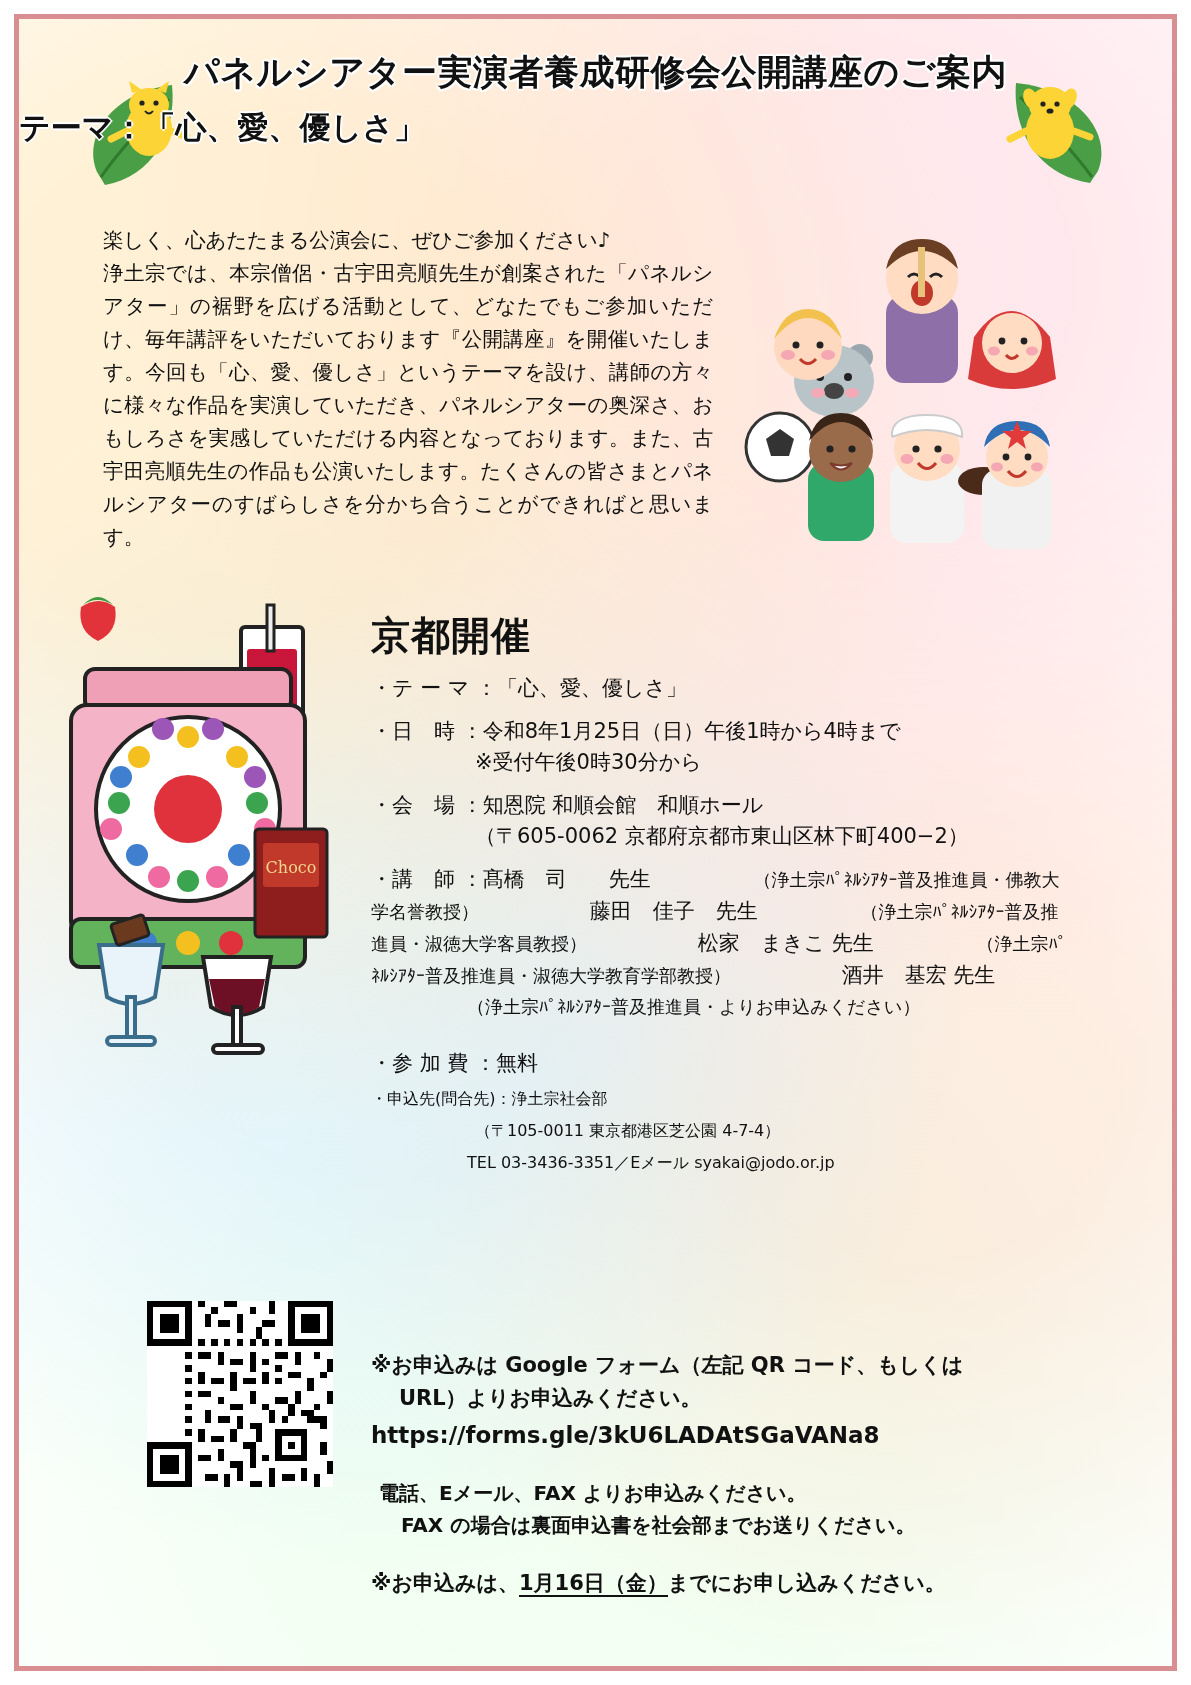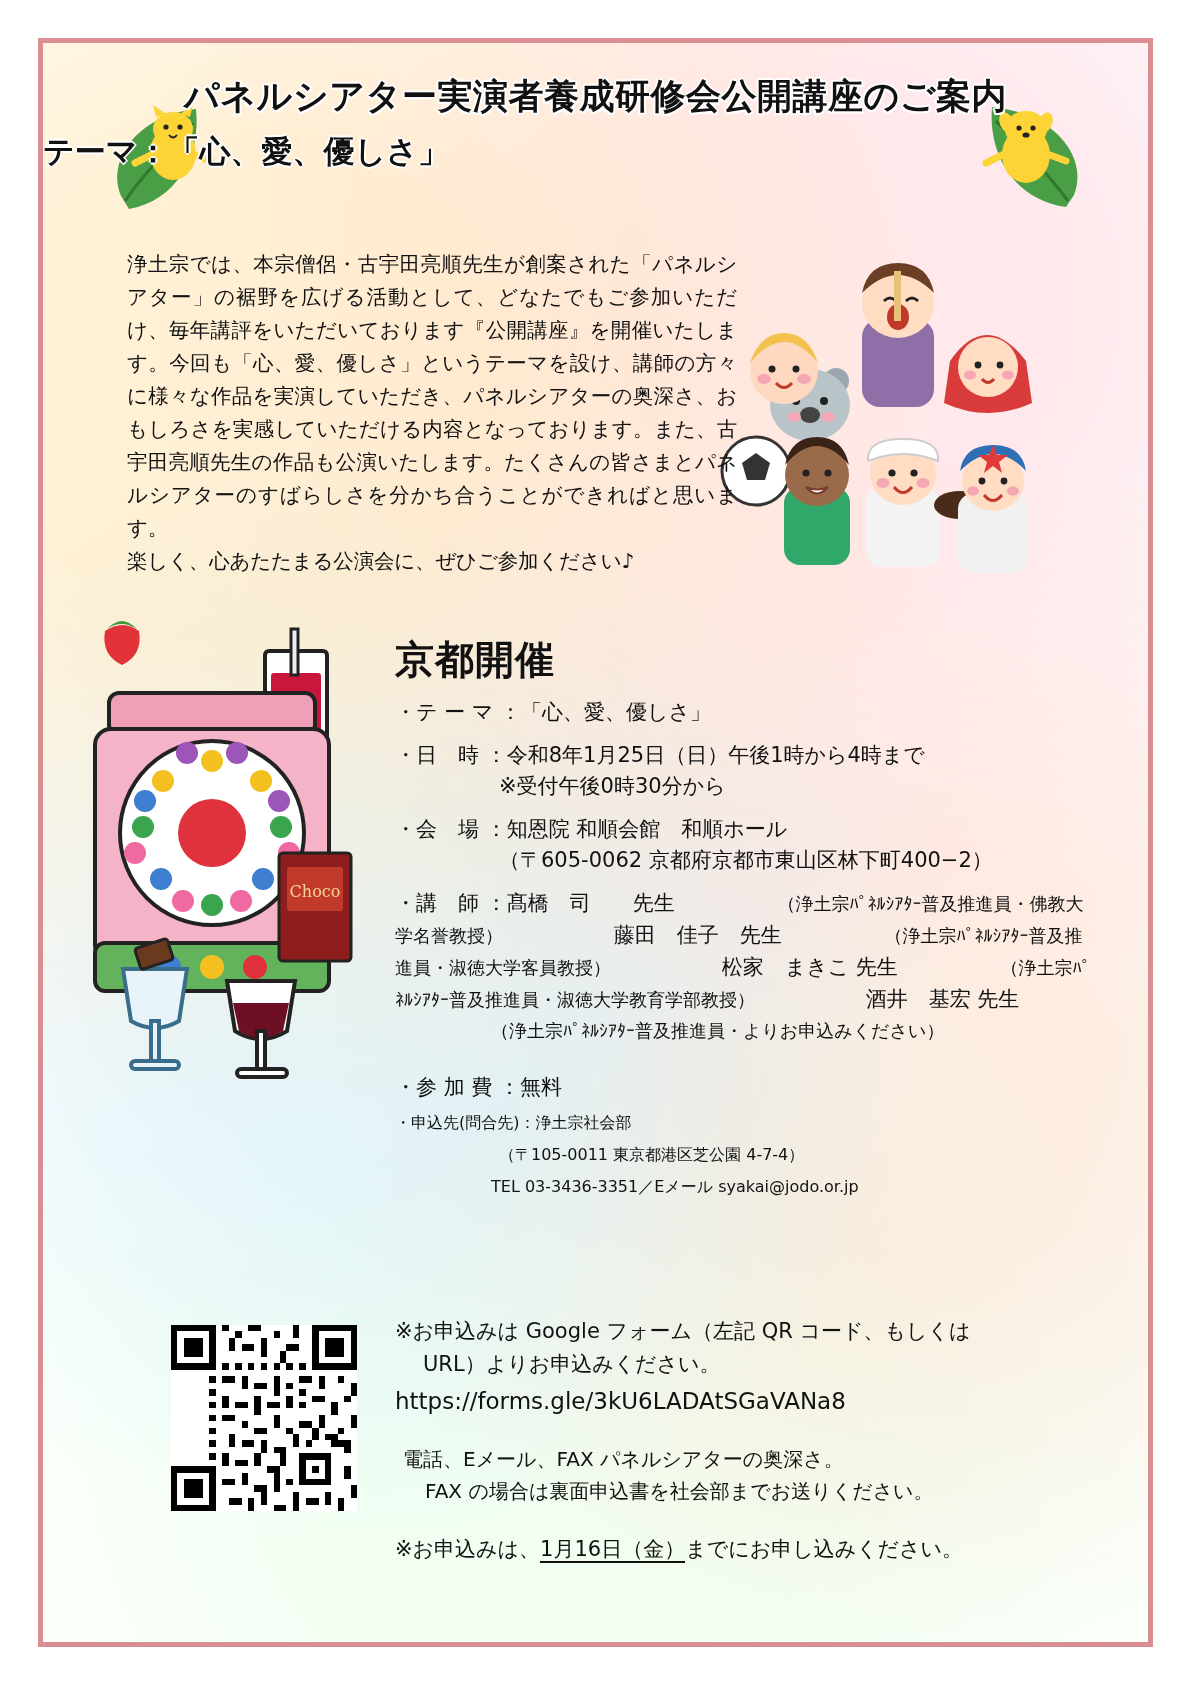--- a/index.html
+++ b/index.html
@@ -7,21 +7,21 @@
     width:1191px;height:1685px;
     background:#ffffff;
     font-family:"DejaVu Sans","Liberation Sans",sans-serif;
     -webkit-font-smoothing:antialiased;
     overflow:hidden;
   }
   .page{
     position:relative;
     width:1191px;height:1685px;
     box-sizing:border-box;
-    padding:38px;
+    padding:14px;
     background:#ffffff;
   }
   .frame{
     position:relative;
     width:100%;height:100%;
     box-sizing:border-box;
     border:5px solid #d98e92;
     background:
       radial-gradient(circle at 18% 22%, rgba(255,230,180,.55) 0 16%, rgba(255,255,255,0) 48%),
       radial-gradient(circle at 72% 16%, rgba(255,214,222,.55) 0 14%, rgba(255,255,255,0) 46%),
@@ -75,21 +75,21 @@
   .indent2{padding-left:96px;display:block;}
   .indent3{padding-left:104px;display:block;}
   .lecturer-name{font-size:21px;line-height:32px;padding-left:104px;text-align:center;}
   .lecturer-aff{font-size:18px;line-height:28px;padding-left:96px;}
 
   .fee{font-size:21px;line-height:31px;margin-top:26px;}
   .apply{font-size:16px;line-height:32px;margin-top:4px;}
 
   
   .notes{
-    position:absolute;left:352px;top:1272px;width:720px;color:#111;
+    position:absolute;left:352px;top:1330px;width:720px;color:#111;font-weight:bold;
   }
   .note1{font-size:21px;line-height:33px;}
   .url{font-size:23px;line-height:36px;margin-top:2px;}
   .note2{font-size:20px;line-height:32px;margin-top:24px;padding-left:8px;}
   .note3{font-size:21px;line-height:32px;margin-top:26px;}
   .u{border-bottom:2px solid #111;}
 
   
   .qr{
     position:absolute;left:128px;top:1282px;width:186px;height:186px;
@@ -220,22 +220,22 @@
         <polygon points="47,4 51,14 62,14 53,21 56,32 47,25 38,32 41,21 32,14 43,14" fill="#e03a3a"></polygon>
         <circle cx="36" cy="40" r="3.4" fill="#222"></circle>
           <circle cx="58" cy="40" r="3.4" fill="#222"></circle>
         <ellipse cx="27" cy="50" rx="6" ry="4.5" fill="#f5a7b4"></ellipse>
           <ellipse cx="67" cy="50" rx="6" ry="4.5" fill="#f5a7b4"></ellipse>
         <path d="M38 54 q9 11 18 0" stroke="#c0392b" stroke-width="3" fill="none"></path>
       </g>
     </svg>
 
     <div class="intro">
+      <p>楽しく、心あたたまる公演会に、ぜひご参加ください♪</p>
       <p>浄土宗では、本宗僧侶・古宇田亮順先生が創案された「パネルシアター」の裾野を広げる活動として、どなたでもご参加いただけ、毎年講評をいただいております『公開講座』を開催いたします。今回も「心、愛、優しさ」というテーマを設け、講師の方々に様々な作品を実演していただき、パネルシアターの奥深さ、おもしろさを実感していただける内容となっております。また、古宇田亮順先生の作品も公演いたします。たくさんの皆さまとパネルシアターのすばらしさを分かち合うことができればと思います。</p>
-      <p>楽しく、心あたたまる公演会に、ぜひご参加ください♪</p>
     </div>
 
     <svg class="sweets" viewBox="0 0 300 520">
 
       <g transform="translate(10,10)">
         <path d="M12 18 q18 -12 34 0 q4 24 -17 34 q-21 -10 -17 -34 Z" fill="#e2323a"></path>
         <path d="M14 16 q14 -10 30 0 q-8 -8 -15 -8 q-7 0 -15 8" fill="#3f9b3f"></path>
       </g>
 
       <g transform="translate(182,48)">
@@ -459,21 +459,21 @@
       </svg>
     </div>
 
     <div class="notes">
       <div class="note1">
         <span>※お申込みは Google フォーム（左記 QR コード、もしくは</span><br>
         <span style="padding-left:28px;display:inline-block;">URL）よりお申込みください。</span>
       </div>
       <div class="url">https://forms.gle/3kU6LADAtSGaVANa8</div>
       <div class="note2">
-        <span>電話、Eメール、FAX パネルシアターの奥深さ。</span><br>
+        <span>電話、Eメール、FAX よりお申込みください。</span><br>
         <span style="padding-left:22px;display:inline-block;">FAX の場合は裏面申込書を社会部までお送りください。</span>
       </div>
       <div class="note3">
         <span>※お申込みは、</span><span class="u">1月16日（金）</span><span>までにお申し込みください。</span>
       </div>
     </div>
 
   </div>
 </div>
 

